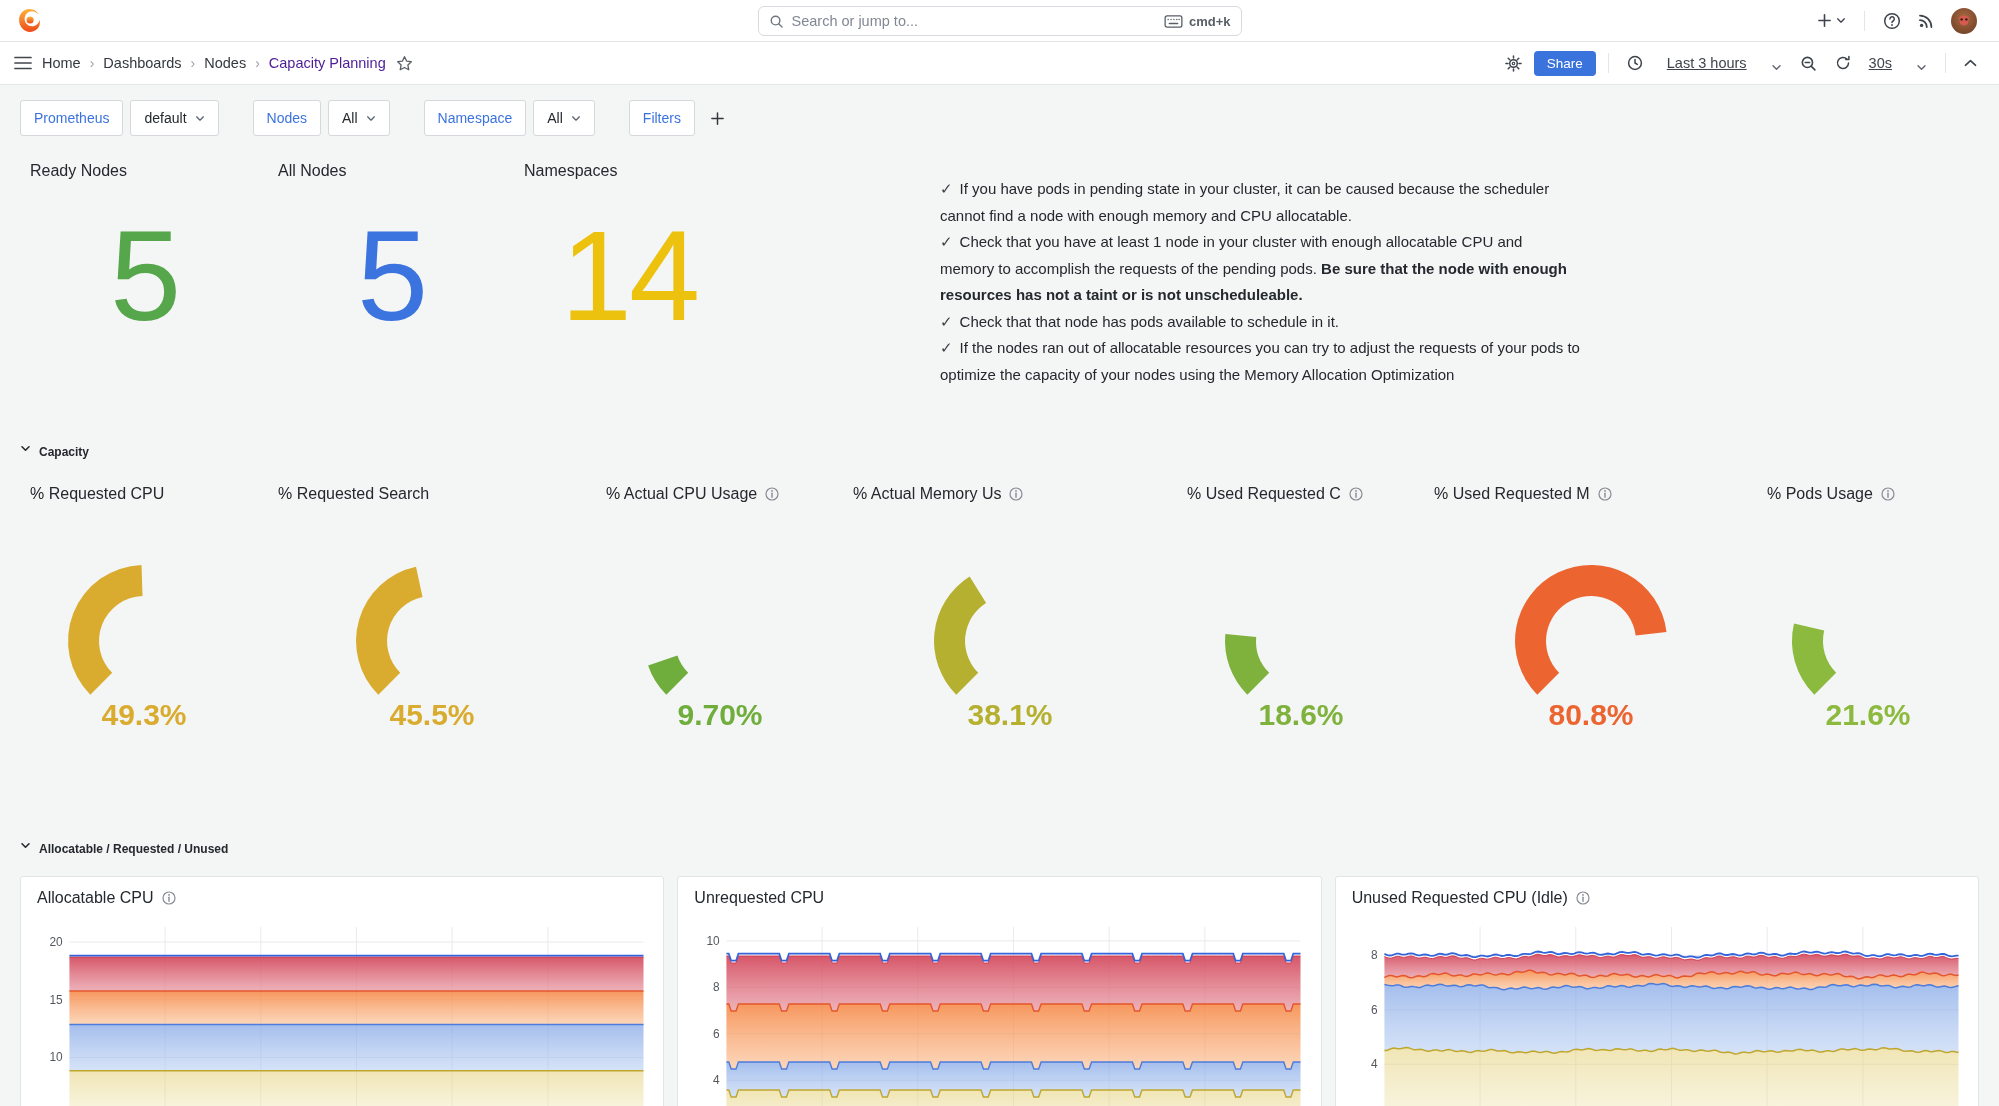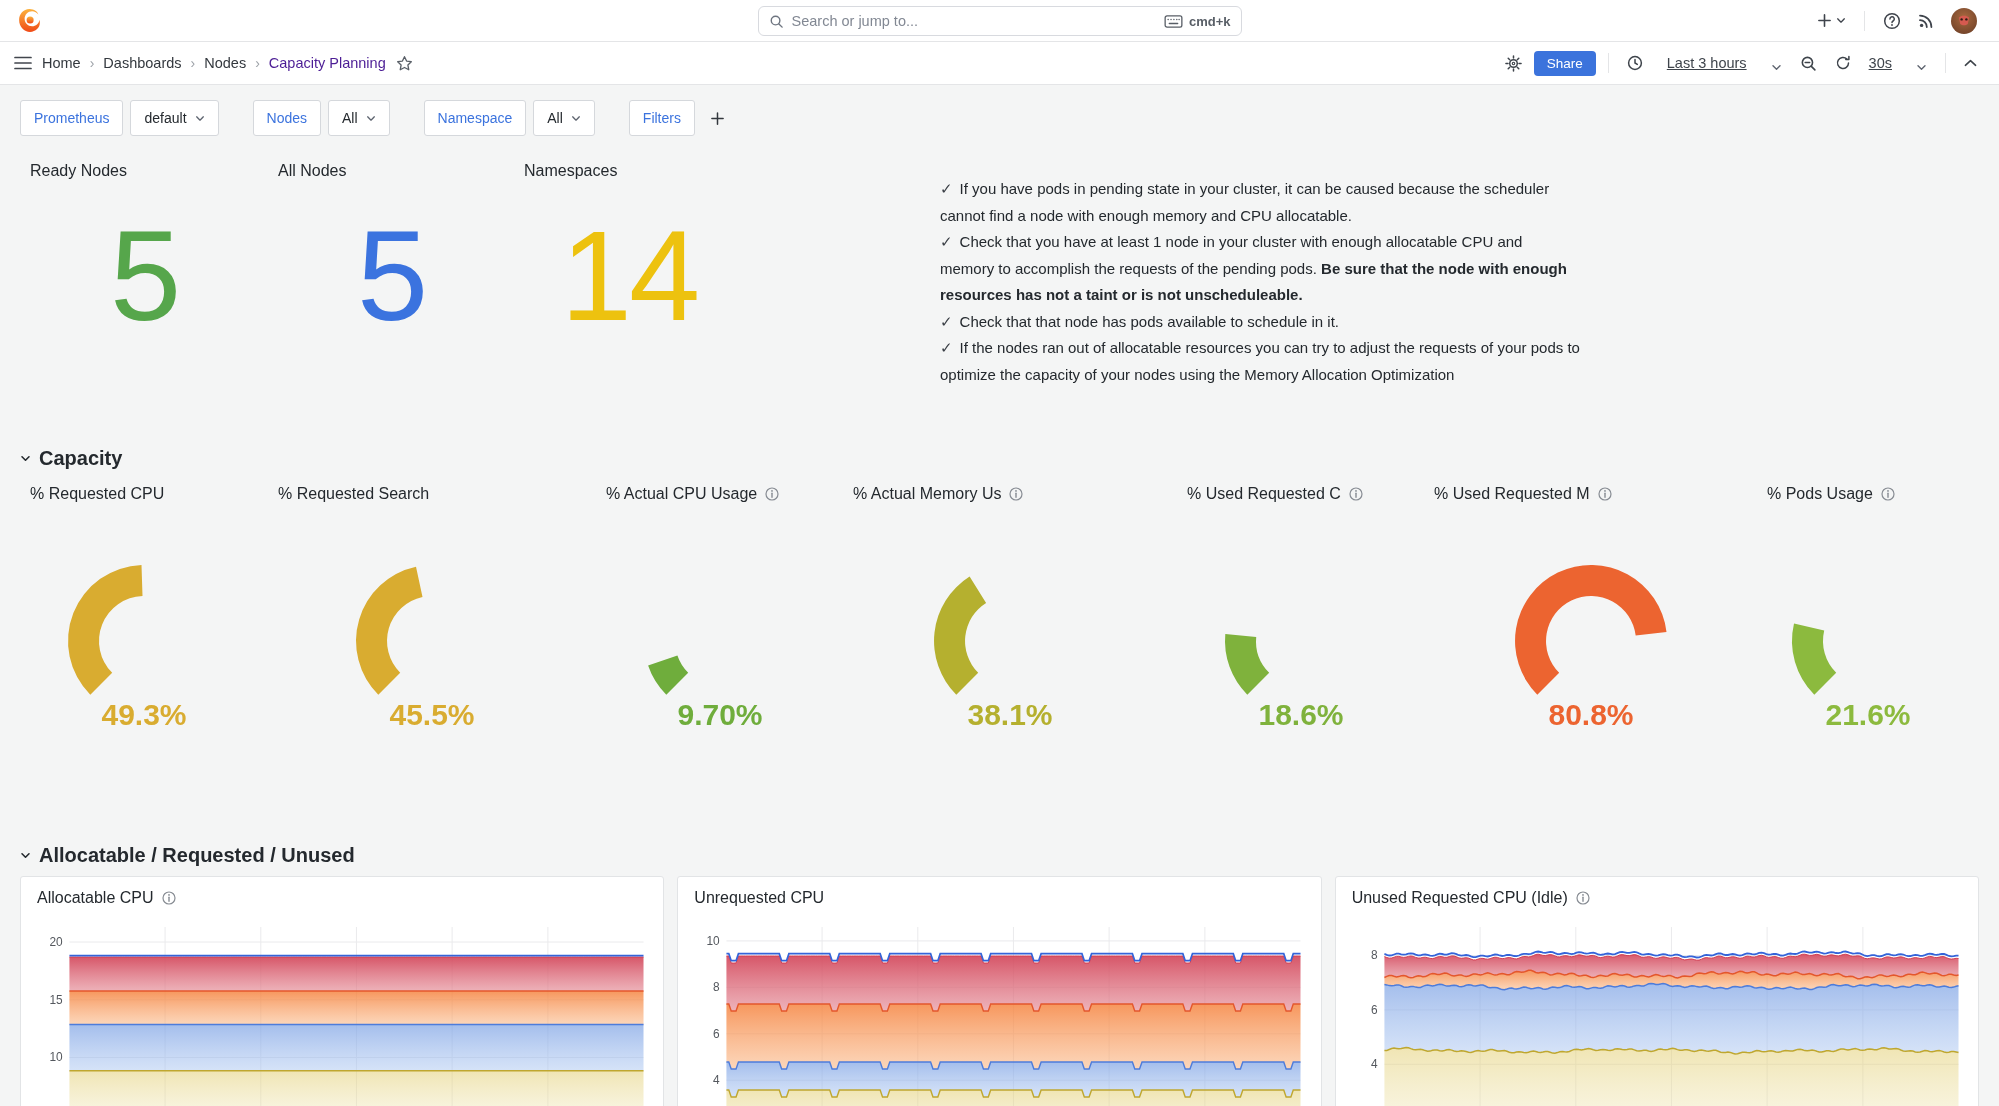--- a/index.html
+++ b/index.html
@@ -76,22 +76,22 @@
     margin-top:32px; letter-spacing:-3px;
   }
   .tips-panel { padding:14px 8px 0; overflow:hidden; }
   .tips-list { list-style:none; margin-top:14px; max-width:640px; }
   .tips-list li { font-size:15px; line-height:26.5px; color:#24292E; }
   .tips-list .chk { margin-right:7px; color:#3A3F46; }
   .tips-list b { font-weight:700; }
 
   
   .section-head {
-    display:flex; align-items:center; gap:8px; height:26px;
-    font-size:20px; font-weight:700; color:#24292E; cursor:pointer;
+    display:flex; align-items:flex-start; gap:8px; height:26px;
+    font-size:12px; font-weight:700; color:#24292E; cursor:pointer;
   }
   .section-head.first { margin-top:12px; }
   .section-head.second { margin-top:41px; }
   .sec-chev { color:#24292E; }
 
   
   .gauges-row {
     display:grid; grid-template-columns:248px 328px 247px 334px 247px 333px 1fr;
     height:330px; overflow:hidden;
   }

